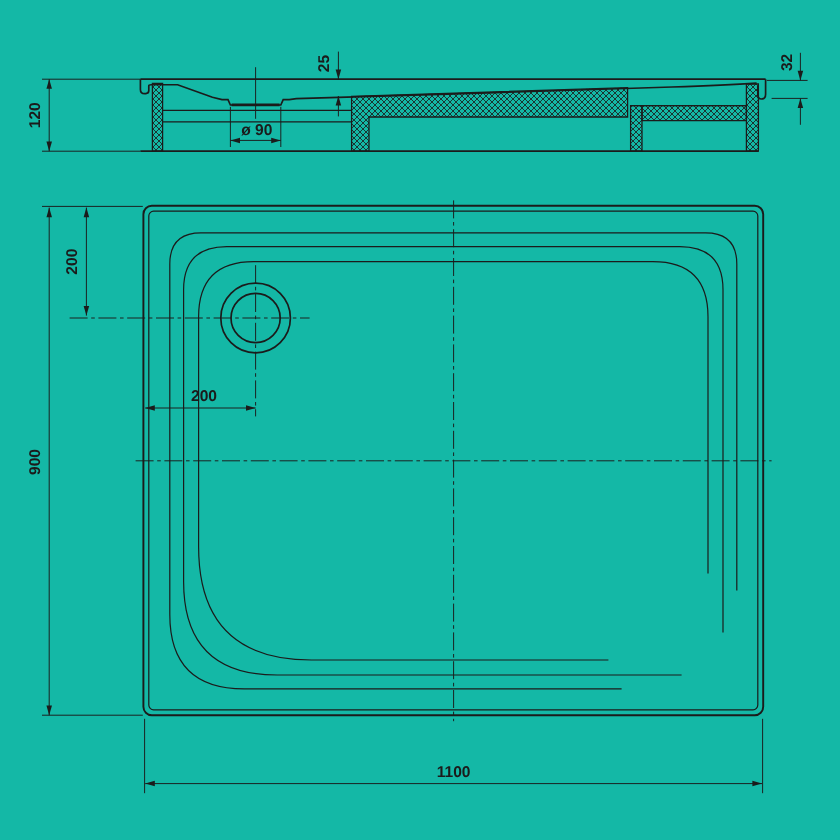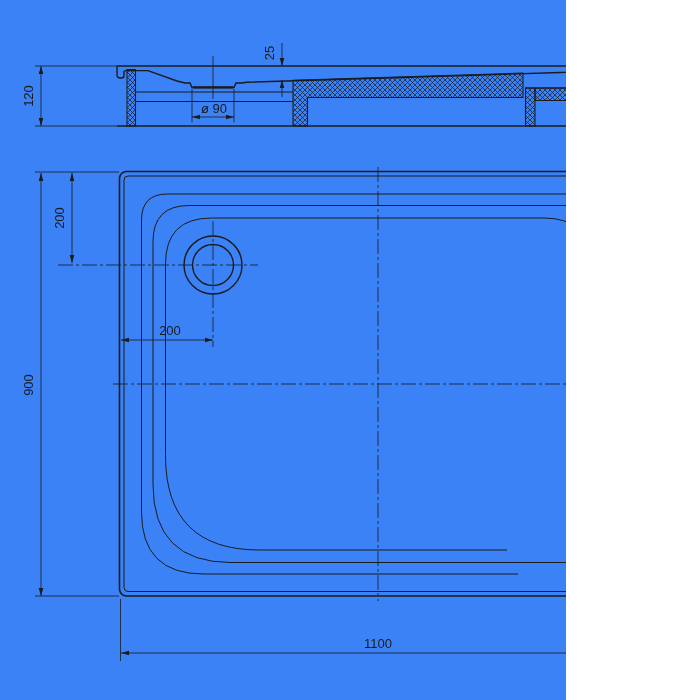--- a/index.html
+++ b/index.html
@@ -1,17 +1,17 @@
 <!DOCTYPE html>
 <html><head>
 <meta charset="utf-8">
 <style>
   html,body{margin:0;padding:0;background:#ffffff;}
-  .canvas{width:566px;height:700px;background:#3b82f6;position:relative;overflow:hidden;
-          font-family:"Liberation Sans", sans-serif;}
+  .canvas{width:700px;height:700px;background:#14b8a6;position:relative;overflow:hidden;
+          font-family:"Liberation Sans", sans-serif;font-weight:bold;}
   svg{display:block;}
   .obj   {stroke:#1b1b1b;stroke-width:1.4;fill:none;}
   .obj2  {stroke:#1b1b1b;stroke-width:1.6;fill:none;}
   .med   {stroke:#1b1b1b;stroke-width:1.0;fill:none;}
   .thin  {stroke:#1b1b1b;stroke-width:0.8;fill:none;}
   .thick {stroke:#1b1b1b;stroke-width:2.3;fill:none;}
   .cl    {stroke:#1b1b1b;stroke-width:0.8;fill:none;stroke-dasharray:15 3 3 3;}
   .hatch {fill:url(#xhatch);stroke:#1b1b1b;stroke-width:1.05;}
   .arr   {fill:#1b1b1b;stroke:none;}
   text{fill:#1b1b1b;font-size:13px;font-family:"Liberation Sans", sans-serif;}

